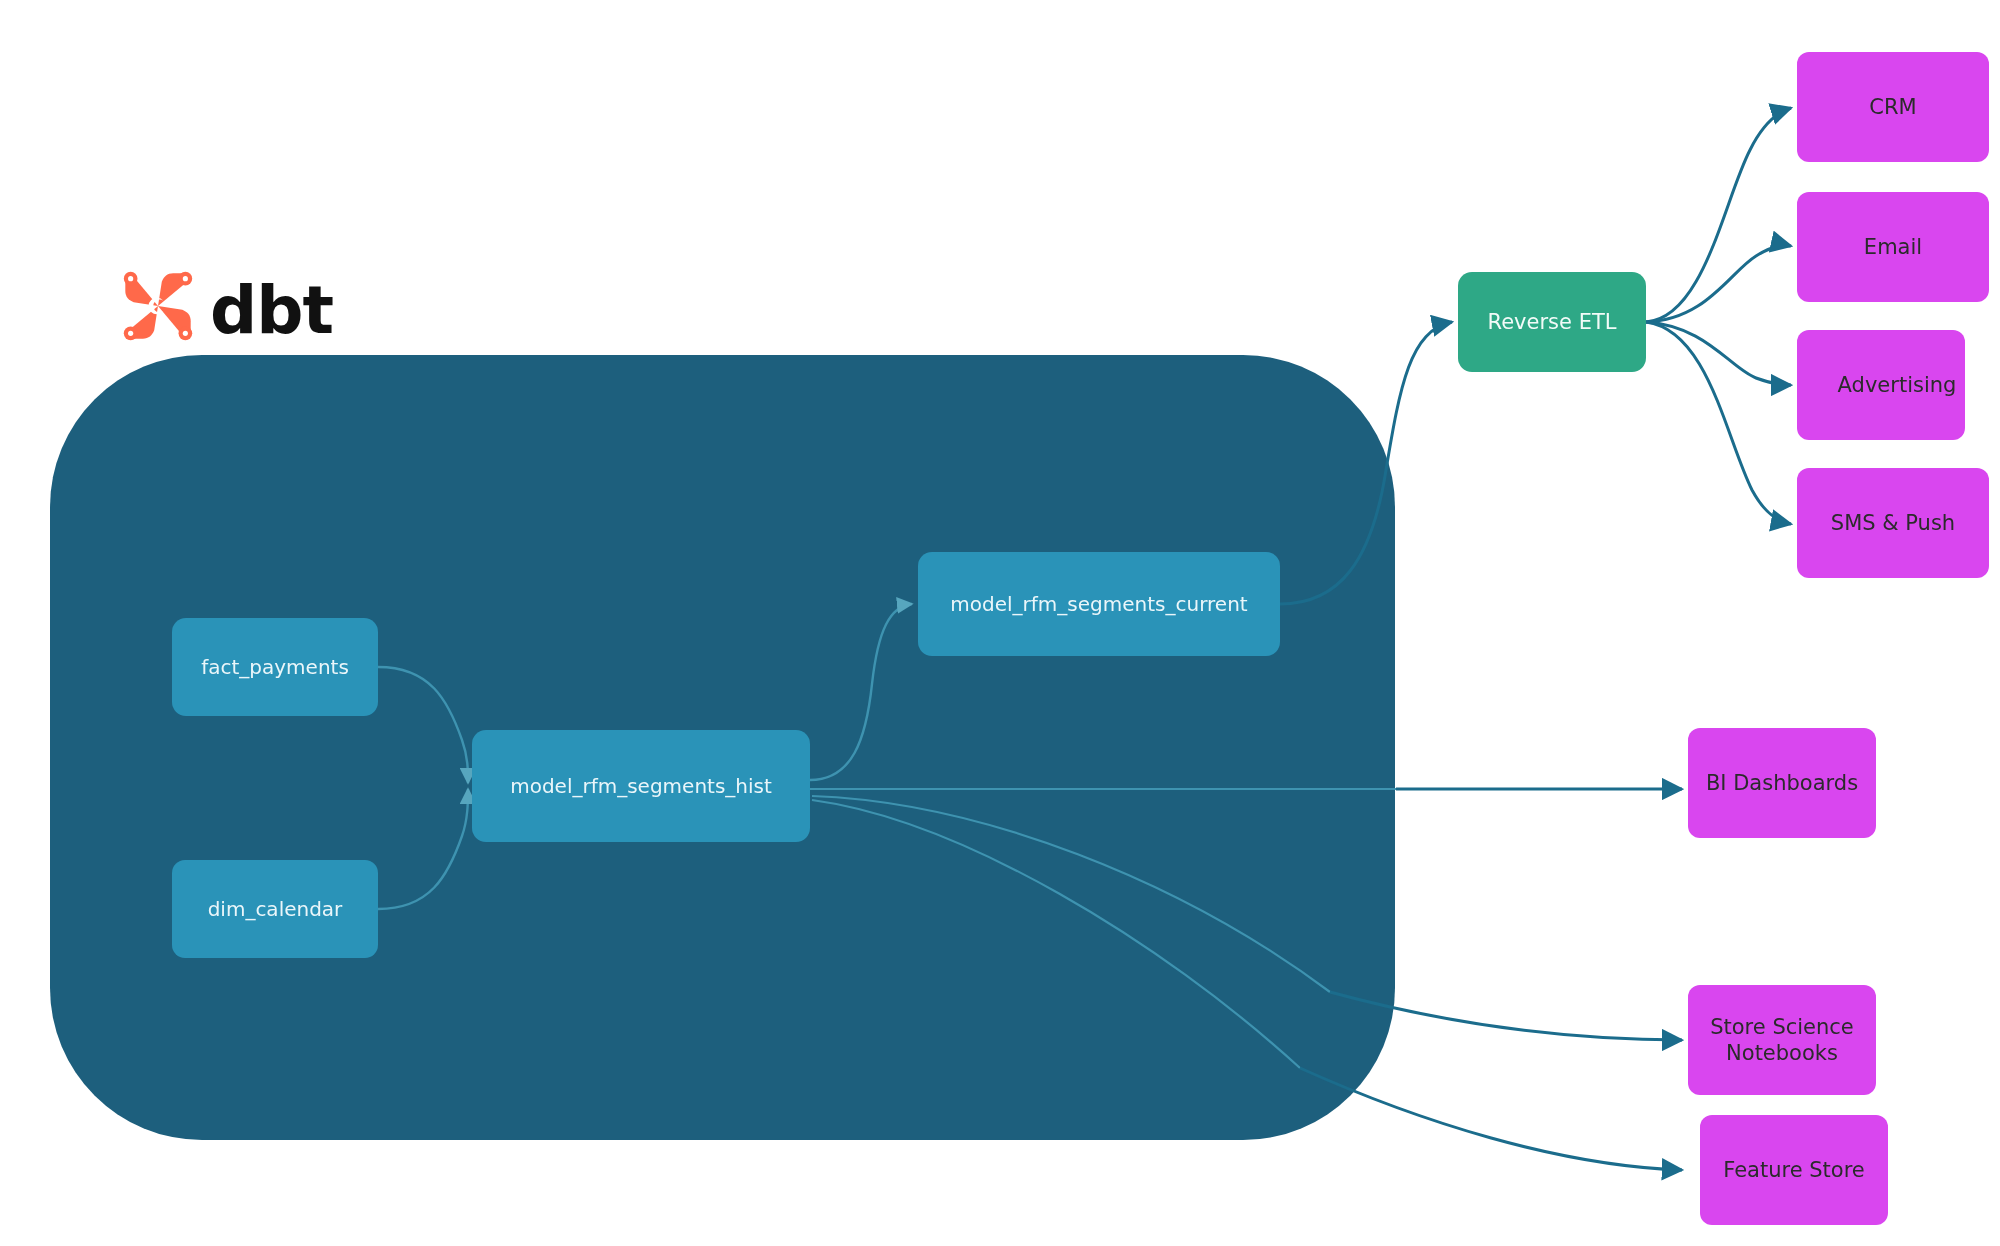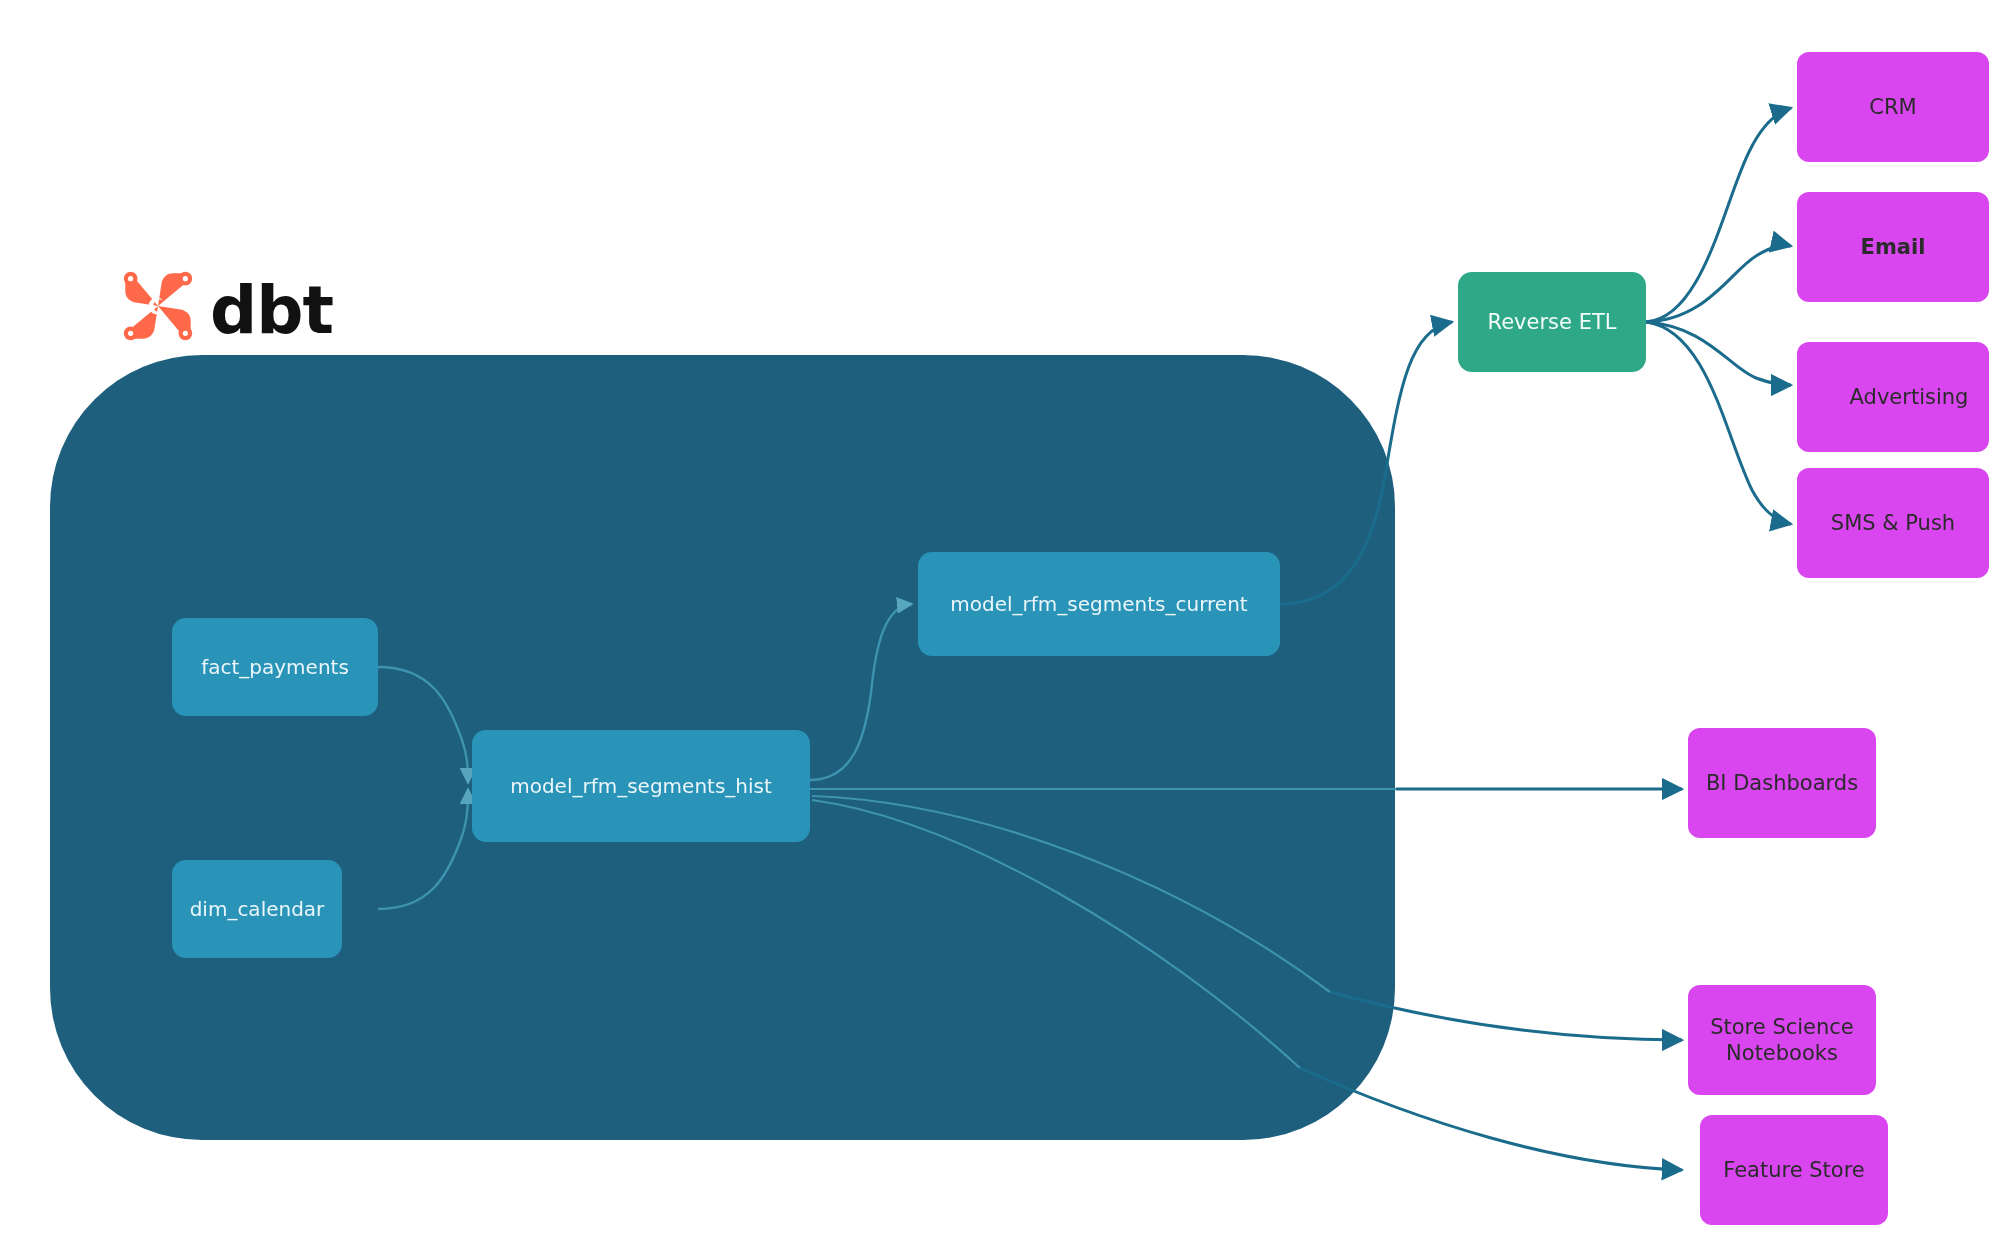--- a/index.html
+++ b/index.html
@@ -118,45 +118,45 @@
       </g>
       <path d="M57 43 A11 11 0 1 0 57 57 A8.5 8.5 0 1 1 57 43 Z" fill="#ffffff"></path>
     </svg>
     <div id="dbt-word">dbt</div>
   </div>
 
   <div class="node dbt-node" style="left:172px;top:618px;width:206px;height:98px;">
     <span class="node-inner">fact_payments</span>
   </div>
 
-  <div class="node dbt-node" style="left:172px;top:860px;width:170px;height:98px;">
+  <div class="node dbt-node" style="left:172px;top:860px;width:206px;height:98px;border-radius:13px;">
     <span class="node-inner">dim_calendar</span>
   </div>
 
   <div class="node dbt-node" style="left:472px;top:730px;width:338px;height:112px;">
     <span class="node-inner">model_rfm_segments_hist</span>
   </div>
 
   <div class="node dbt-node" style="left:918px;top:552px;width:362px;height:104px;">
     <span class="node-inner">model_rfm_segments_current</span>
   </div>
 
   <div class="node etl-node" style="left:1458px;top:272px;width:188px;height:100px;">
     <span class="node-inner">Reverse ETL</span>
   </div>
 
   <div class="node dest-node" style="left:1797px;top:52px;width:192px;height:110px;">
     <span class="node-inner">CRM</span>
   </div>
 
-  <div class="node dest-node" style="left:1797px;top:192px;width:192px;height:110px;font-weight:bold;">
+  <div class="node dest-node" style="left:1797px;top:192px;width:192px;height:110px;">
     <span class="node-inner">Email</span>
   </div>
 
-  <div class="node dest-node" style="left:1797px;top:342px;width:192px;height:110px;padding-left:32px;">
+  <div class="node dest-node" style="left:1797px;top:330px;width:168px;height:110px;padding-left:32px;">
     <span class="node-inner">Advertising</span>
   </div>
 
   <div class="node dest-node" style="left:1797px;top:468px;width:192px;height:110px;">
     <span class="node-inner">SMS &amp; Push</span>
   </div>
 
   <div class="node dest-node" style="left:1688px;top:728px;width:188px;height:110px;">
     <span class="node-inner">BI Dashboards</span>
   </div>

